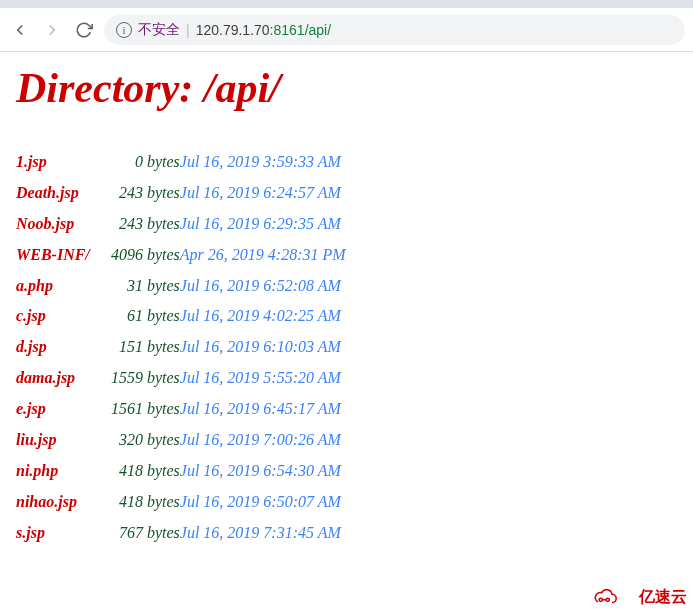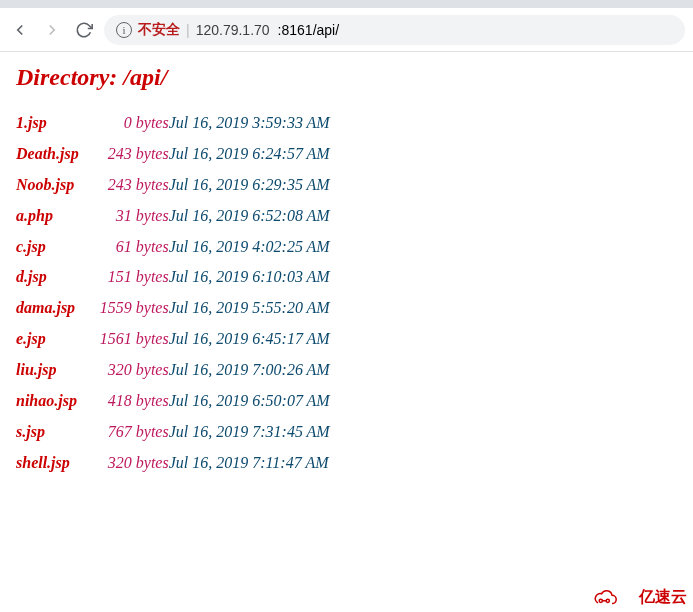--- a/index.html
+++ b/index.html
@@ -45,69 +45,69 @@
     .info-icon {
       width: 16px; height: 16px;
       border: 1.5px solid #5f6368;
       border-radius: 50%;
       display: flex;
       align-items: center;
       justify-content: center;
       font-size: 11px;
       font-family: serif;
     }
-    .security-text { color: #b91c1c; font-weight: bold; }
+    .security-text { color: #701a75; }
     .separator { color: #bdbdbd; }
     .url-host { color: #404040; }
-    .url-rest { color: #000000; margin-left: 8px; }
+    .url-rest { color: #15803d; }
     .content {
       padding: 12px 16px;
     }
     .dir-title {
-      font-size: 24px;
+      font-size: 42px;
       font-weight: bold;
       font-style: italic;
       color: #cc0000;
-      margin-bottom: 16px;
+      margin-bottom: 34px;
       border-bottom: 1px solid transparent;
     }
     .file-table {
       border-collapse: collapse;
     }
     .file-table td {
       padding: 2px 0;
       vertical-align: baseline;
     }
     .file-name {
       font-weight: bold;
       font-style: italic;
       color: #cc0000;
       padding-right: 20px;
       white-space: nowrap;
     }
     .file-size {
       font-style: italic;
-      color: #be185d;
+      color: #14532d;
       text-align: right;
       padding-right: 20px;
       white-space: nowrap;
       min-width: 90px;
     }
     .file-date {
       font-style: italic;
-      color: #0c4a6e;
+      color: #3b82f6;
       white-space: nowrap;
     }
     .file-table tr { line-height: 1.68; font-size: 16px; }
     .watermark {
       position: absolute;
       right: 6px;
       bottom: 4px;
       display: flex;
-      align-items: center;
+      align-items: flex-start;
       gap: 20px;
       font-family: Arial, sans-serif;
       font-weight: bold;
       color: #cc0000;
       font-size: 16px;
     }
     .wm-icon {
       width: 28px; height: 20px;
     }
     .tab-strip {
@@ -159,20 +159,25 @@
           <td class="file-name">Death.jsp</td>
           <td class="file-size">243 bytes</td>
           <td class="file-date">Jul 16, 2019 6:24:57 AM</td>
         </tr>
         <tr>
           <td class="file-name">Noob.jsp</td>
           <td class="file-size">243 bytes</td>
           <td class="file-date">Jul 16, 2019 6:29:35 AM</td>
         </tr>
         <tr>
+          <td class="file-name">WEB-INF/</td>
+          <td class="file-size">4096 bytes</td>
+          <td class="file-date">Apr 26, 2019 4:28:31 PM</td>
+        </tr>
+        <tr>
           <td class="file-name">a.php</td>
           <td class="file-size">31 bytes</td>
           <td class="file-date">Jul 16, 2019 6:52:08 AM</td>
         </tr>
         <tr>
           <td class="file-name">c.jsp</td>
           <td class="file-size">61 bytes</td>
           <td class="file-date">Jul 16, 2019 4:02:25 AM</td>
         </tr>
         <tr>
@@ -189,33 +194,33 @@
           <td class="file-name">e.jsp</td>
           <td class="file-size">1561 bytes</td>
           <td class="file-date">Jul 16, 2019 6:45:17 AM</td>
         </tr>
         <tr>
           <td class="file-name">liu.jsp</td>
           <td class="file-size">320 bytes</td>
           <td class="file-date">Jul 16, 2019 7:00:26 AM</td>
         </tr>
         <tr>
+          <td class="file-name">ni.php</td>
+          <td class="file-size">418 bytes</td>
+          <td class="file-date">Jul 16, 2019 6:54:30 AM</td>
+        </tr>
+        <tr>
           <td class="file-name">nihao.jsp</td>
           <td class="file-size">418 bytes</td>
           <td class="file-date">Jul 16, 2019 6:50:07 AM</td>
         </tr>
         <tr>
           <td class="file-name">s.jsp</td>
           <td class="file-size">767 bytes</td>
           <td class="file-date">Jul 16, 2019 7:31:45 AM</td>
-        </tr>
-        <tr>
-          <td class="file-name">shell.jsp</td>
-          <td class="file-size">320 bytes</td>
-          <td class="file-date">Jul 16, 2019 7:11:47 AM</td>
         </tr>
       </tbody>
   </table>
 </div>
 
 <div class="watermark">
   <svg class="wm-icon" viewBox="0 0 40 24" fill="none" stroke="#cc0000" stroke-width="2.2">
     <path d="M30 20a6 6 0 0 0 0-12 8 8 0 0 0-15-2 7 7 0 0 0-5 13"></path>
     <circle cx="14" cy="16" r="2.3"></circle>
     <circle cx="24" cy="16" r="2.3"></circle>

